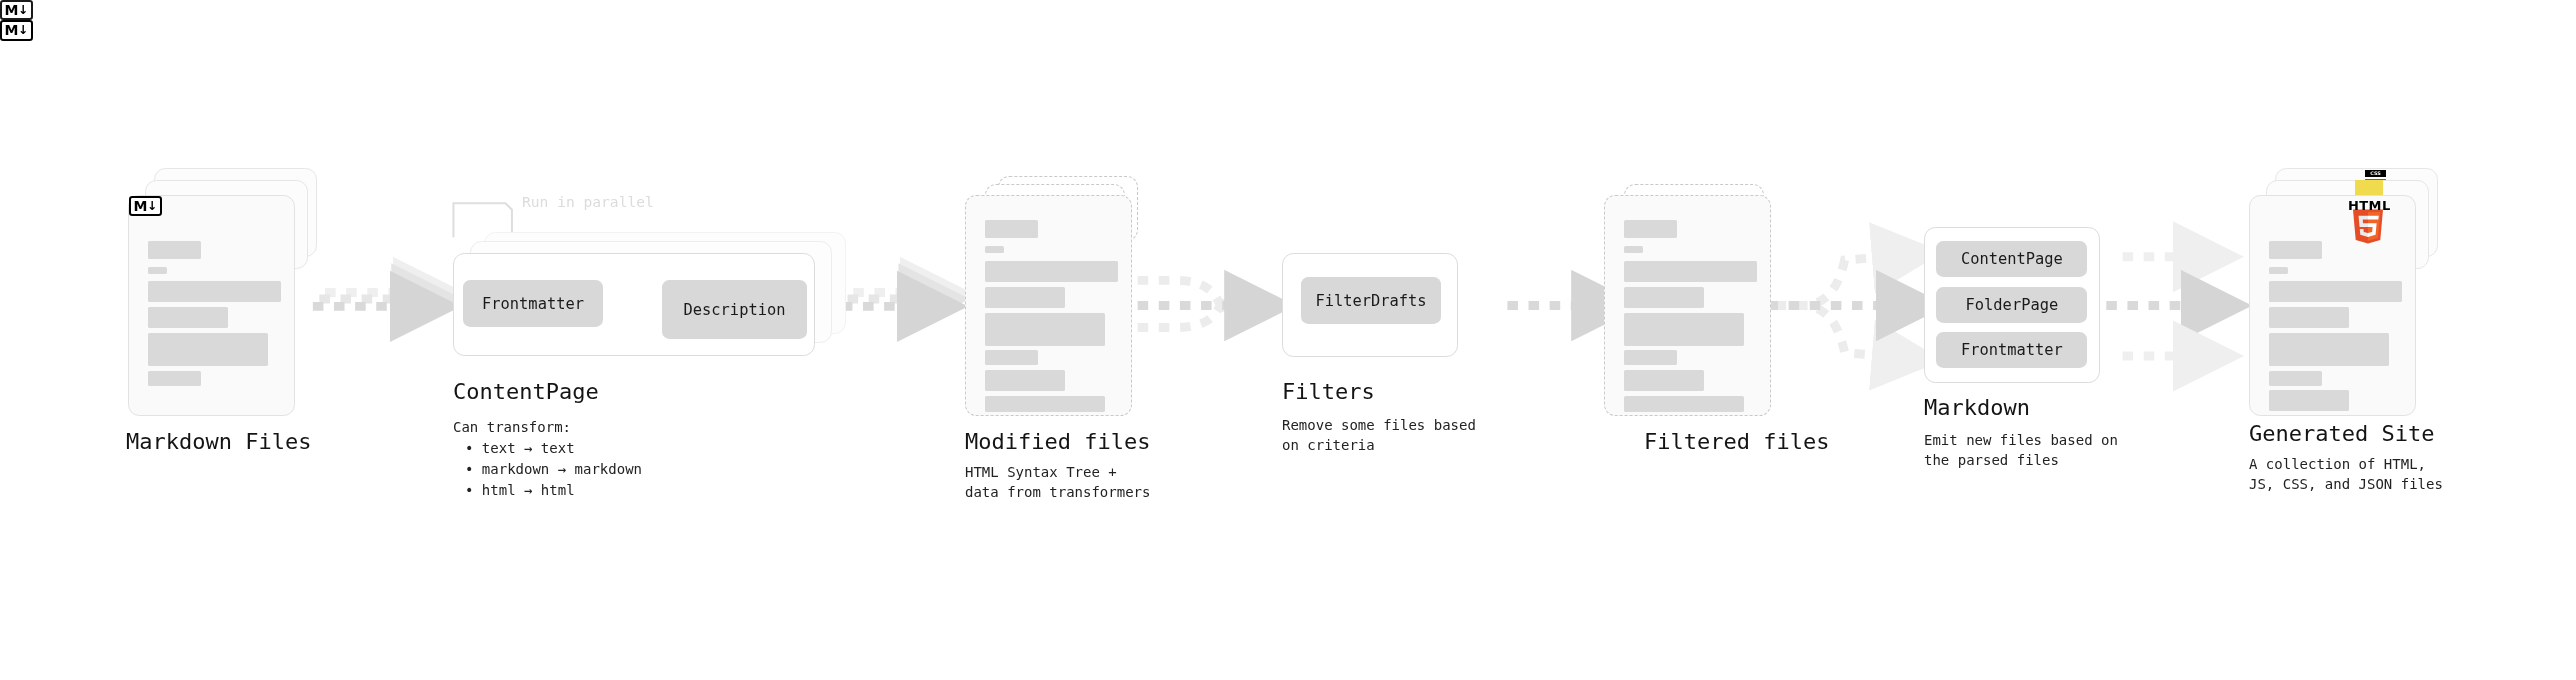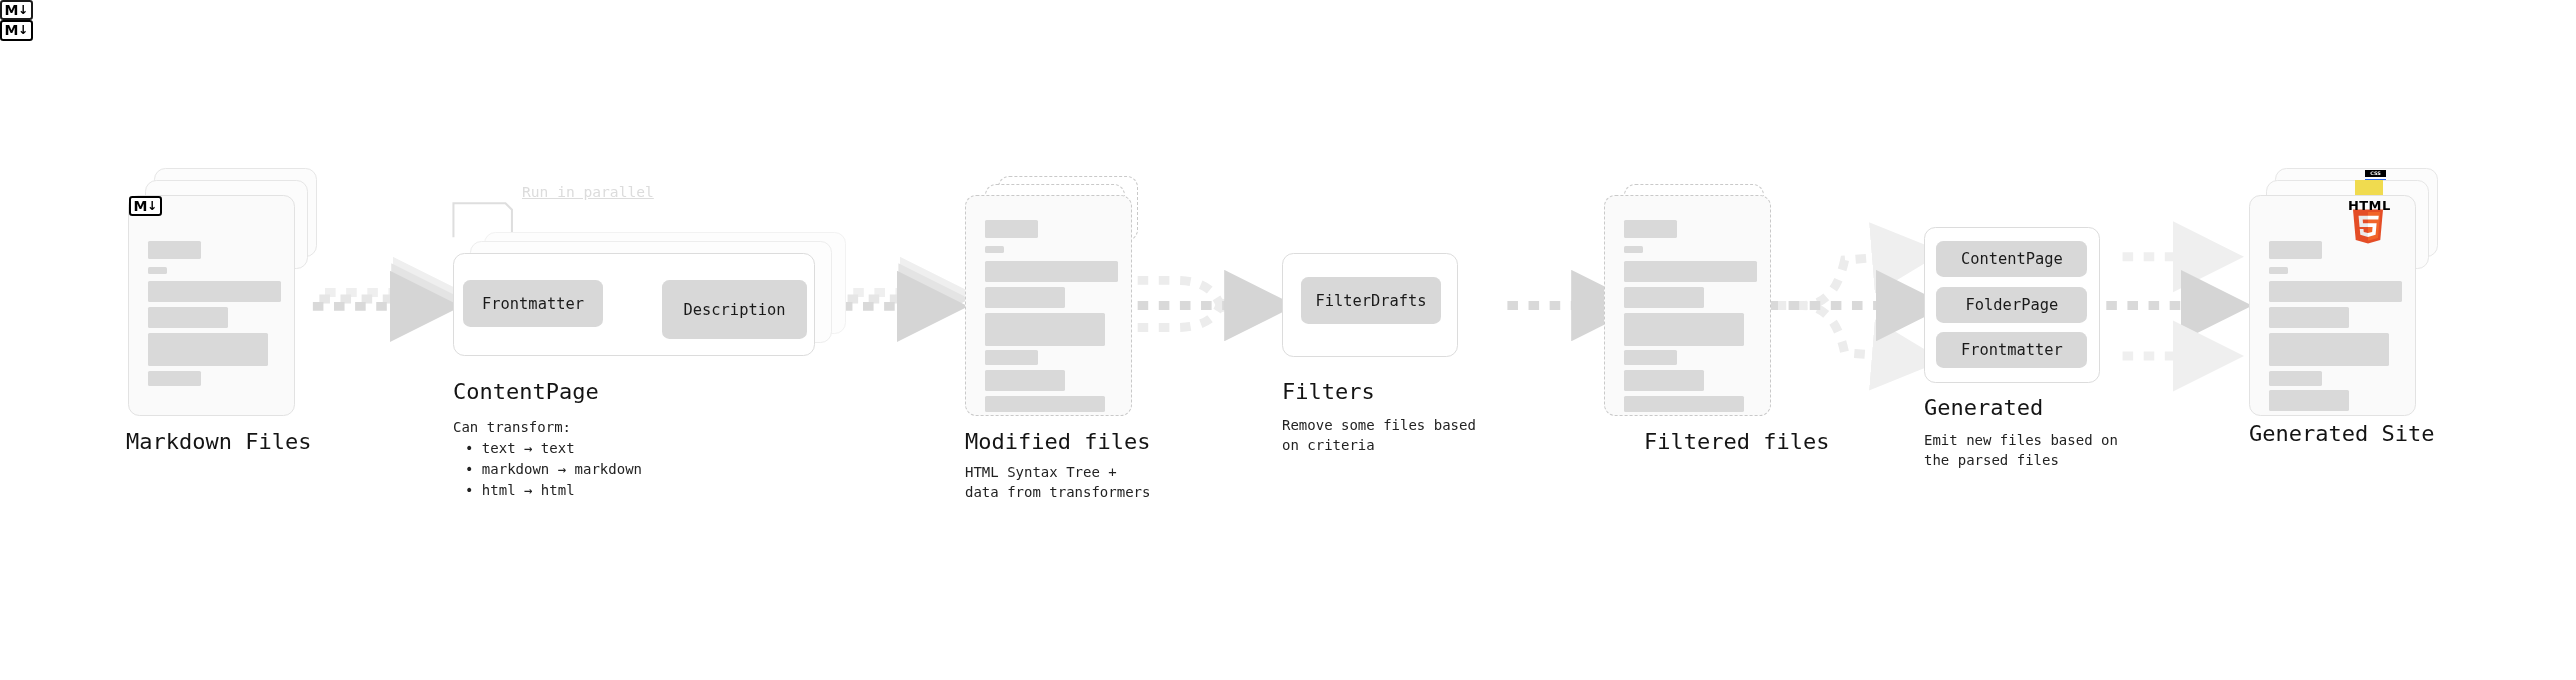--- a/index.html
+++ b/index.html
@@ -264,21 +264,21 @@
     <div class="stage-box" style="left:453px; top:253px; width:362px; height:103px;"></div>
 
     <div class="chip" style="left:463px; top:280px; width:140px; height:47px;">
       <span>Frontmatter</span>
     </div>
     <div class="chip" style="left:662px; top:280px; width:145px; height:59px;">
       <span>Description</span>
     </div>
   </div>
 
-  <div class="sub-faint" style="left:522px; top:183px;text-decoration:underline;">Run in parallel</div>
+  <div class="sub-faint" style="left:522px; top:193px;">Run in parallel</div>
 
   <div class="title" style="left:453px; top:379px;">ContentPage</div>
   <div class="sub" style="left:453px; top:418px;">Can transform:</div>
   <div class="bullets" style="left:465px; top:439px;">• text → text</div>
   <div class="bullets" style="left:465px; top:460px;">• markdown → markdown</div>
   <div class="bullets" style="left:465px; top:481px;">• html → html</div>
 
   <div class="doc-stack">
     <div class="doc-card dashed" style="left:998px; top:176px; width:140px; height:65px; background:#ffffff;"></div>
     <div class="doc-card dashed" style="left:985px; top:184px; width:140px; height:65px; background:#ffffff;"></div>
@@ -325,21 +325,21 @@
     <div class="chip" style="left:11.4px; top:13px; width:151px; height:36px;">
       <span>ContentPage</span>
     </div>
     <div class="chip" style="left:11.4px; top:59px; width:151px; height:36px;">
       <span>FolderPage</span>
     </div>
     <div class="chip" style="left:11.4px; top:104px; width:151px; height:36px;">
       <span>Frontmatter</span>
     </div>
   </div>
-  <div class="title" style="left:1924px; top:395px;">Generated</div>
+  <div class="title" style="left:1924px; top:395px;">Markdown</div>
   <div class="sub" style="left:1924px; top:431px;">Emit new files based on
 the parsed files</div>
 
   <div class="doc-stack">
 
     <div class="doc-card ghost" style="left:2275px; top:168px; width:163px; height:89px;"></div>
     <div class="css-badge" style="left:2365px; top:170px;">
       <span class="css-badge-text">CSS</span>
     </div>
 
@@ -361,15 +361,17 @@
       <div class="doc-line" style="left:18.7px; top:45px;  width:53px; height:18px;"></div>
       <div class="doc-line" style="left:18.7px; top:71px;  width:19.5px; height:6.5px;"></div>
       <div class="doc-line" style="left:18.7px; top:85px; width:133px;height:21px;"></div>
       <div class="doc-line" style="left:18.7px; top:111px; width:80px; height:21px;"></div>
       <div class="doc-line" style="left:18.7px; top:137px; width:120px;height:32.5px;"></div>
       <div class="doc-line" style="left:18.7px; top:175px; width:53px; height:14.6px;"></div>
       <div class="doc-line" style="left:18.7px; top:194px; width:80px; height:21px;"></div>
     </div>
   </div>
   <div class="title" style="left:2249px; top:421px;">Generated Site</div>
+  <div class="sub" style="left:2249px; top:455px;">A collection of HTML,
+JS, CSS, and JSON files</div>
 
 </div>
 
 
 </body></html>

